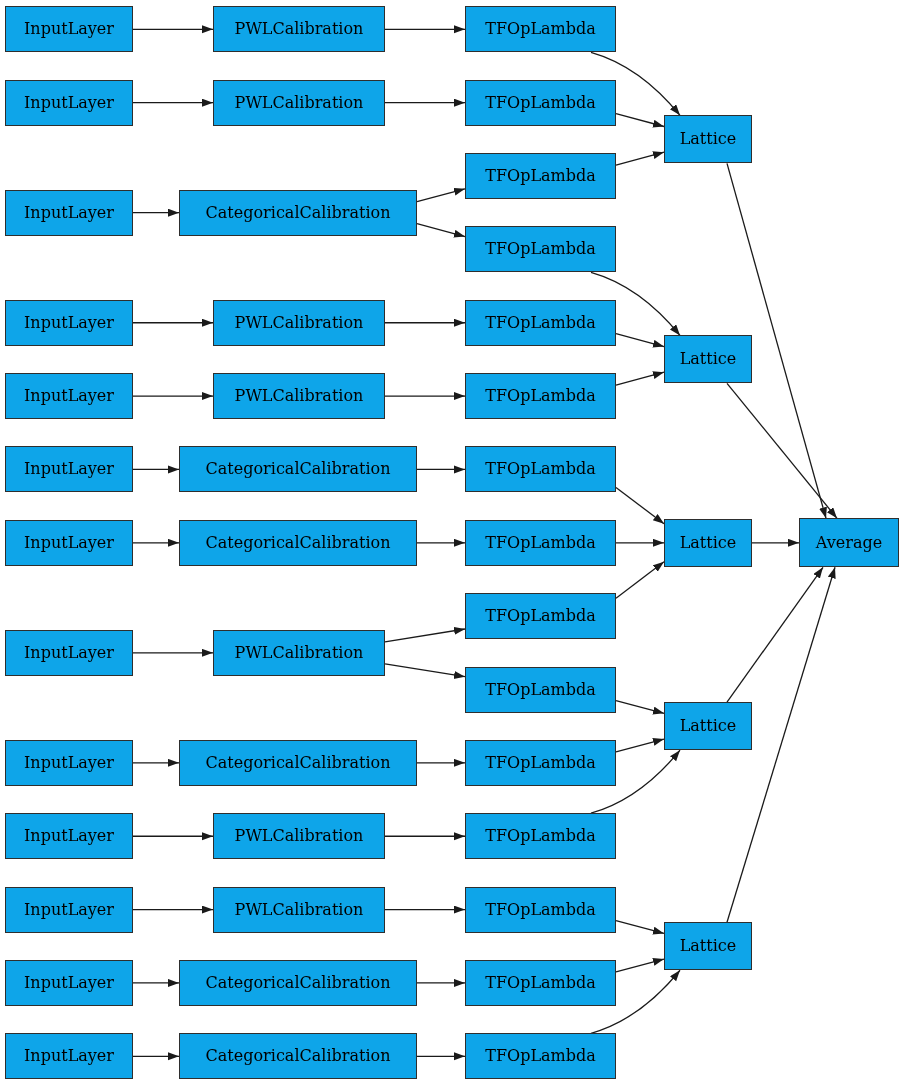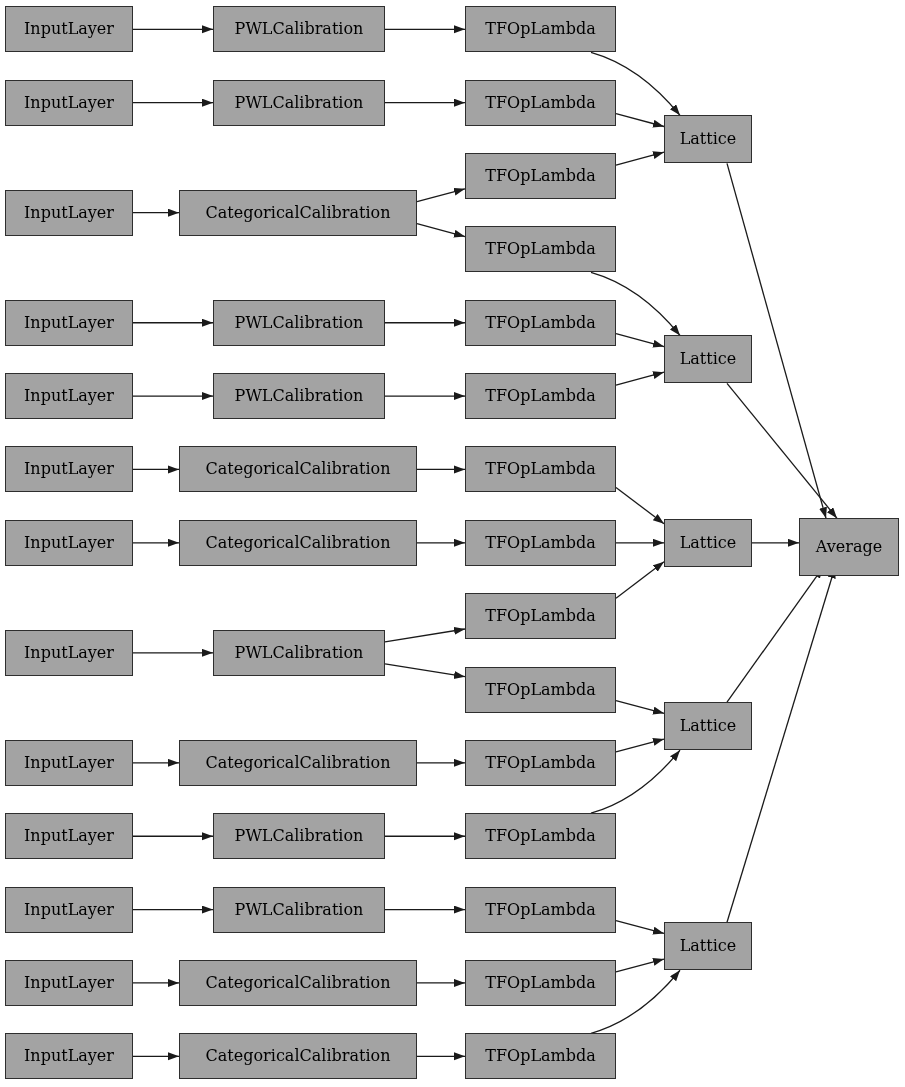--- a/index.html
+++ b/index.html
@@ -1,21 +1,21 @@
 <!DOCTYPE html>
 <html><head>
 <meta charset="utf-8">
 <style>
   html,body{margin:0;padding:0;background:#ffffff;}
   #canvas{position:relative;width:905px;height:1087px;background:#ffffff;overflow:hidden;
           font-family:"DejaVu Serif", serif;}
   #edges{position:absolute;left:0;top:0;width:905px;height:1087px;}
   .edge{fill:none;stroke:#1a1a1a;stroke-width:1.3px;}
   #nodes{position:absolute;left:0;top:0;width:905px;height:1087px;}
-  .node{position:absolute;box-sizing:border-box;background:#a3a3a3;border:1.5px solid #2e2e2e;
+  .node{position:absolute;box-sizing:border-box;background:#0ea5e9;border:1.5px solid #2e2e2e;
         display:flex;align-items:center;justify-content:center;
         font-size:16px;color:#000000;white-space:nowrap;line-height:1;}
 </style>
 </head>
 <body>
 
 <div id="canvas">
   <svg id="edges" xmlns="http://www.w3.org/2000/svg">
     <defs>
       <marker id="arrow" markerUnits="userSpaceOnUse" markerWidth="13" markerHeight="10" refX="11" refY="4" orient="auto">
@@ -111,15 +111,15 @@
       <div class="node" style="left: 465px; top: 739.87px; width: 151px; height: 46px;">TFOpLambda</div>
       <div class="node" style="left: 465px; top: 813.227px; width: 151px; height: 46px;">TFOpLambda</div>
       <div class="node" style="left: 465px; top: 886.584px; width: 151px; height: 46px;">TFOpLambda</div>
       <div class="node" style="left: 465px; top: 959.941px; width: 151px; height: 46px;">TFOpLambda</div>
       <div class="node" style="left: 465px; top: 1033.3px; width: 151px; height: 46px;">TFOpLambda</div>
       <div class="node" style="left: 664px; top: 115.335px; width: 88px; height: 48px;">Lattice</div>
       <div class="node" style="left: 664px; top: 335.406px; width: 88px; height: 48px;">Lattice</div>
       <div class="node" style="left: 664px; top: 518.799px; width: 88px; height: 48px;">Lattice</div>
       <div class="node" style="left: 664px; top: 702.191px; width: 88px; height: 48px;">Lattice</div>
       <div class="node" style="left: 664px; top: 922.262px; width: 88px; height: 48px;">Lattice</div>
-      <div class="node" style="left: 799px; top: 518.299px; width: 100px; height: 58px;">Average</div>
+      <div class="node" style="left: 799px; top: 518.299px; width: 100px; height: 49px;">Average</div>
     </div>
 </div>
 
 </body></html>

